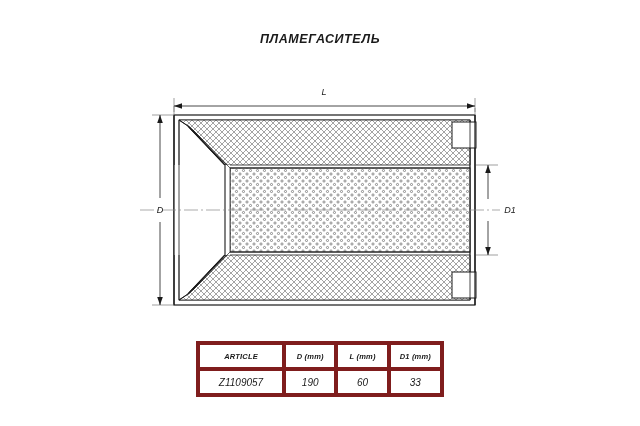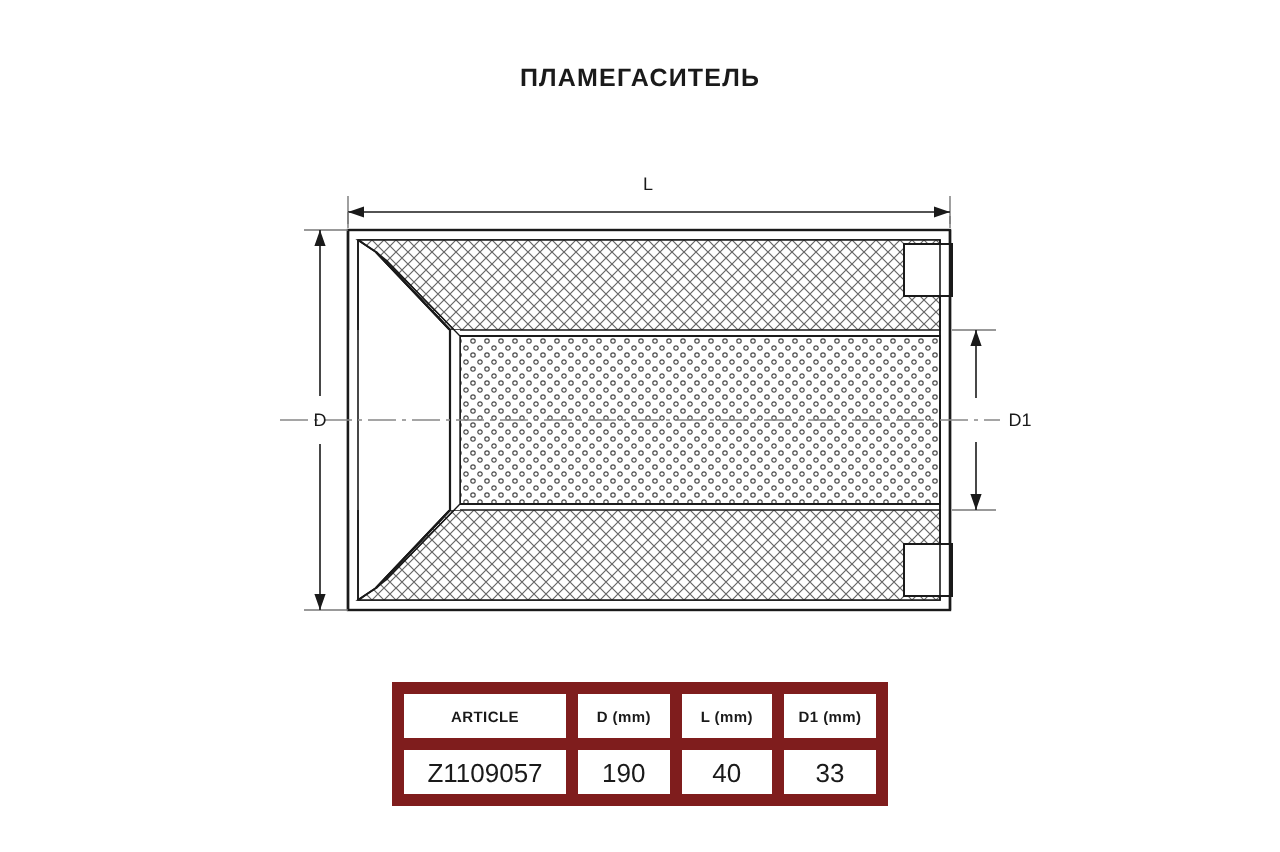--- a/index.html
+++ b/index.html
@@ -12,20 +12,21 @@
     height: 426px;
     font-family: "Liberation Sans", sans-serif;
     color: #000000;
     position: relative;
     overflow: hidden;
   }
   .page {
     position: relative;
     width: 640px;
     height: 426px;
+    font-style: italic;
   }
   .title {
     position: absolute;
     top: 32px;
     left: 0;
     width: 640px;
     text-align: center;
     font-size: 12.5px;
     font-weight: bold;
     letter-spacing: 0.6px;
@@ -41,33 +42,33 @@
   .spec-table {
     position: absolute;
     left: 196px;
     top: 341px;
     width: 248px;
     border-collapse: collapse;
     font-size: 7.5px;
     color: #1a1a1a;
   }
   .spec-table th, .spec-table td {
-    border: 6px solid #7f1d1d;
+    border: 4px solid #7f1d1d;
     text-align: center;
     font-weight: normal;
     padding: 0;
     height: 22px;
   }
   .spec-table th {
     font-weight: bold;
     font-size: 7.5px;
     letter-spacing: 0.2px;
   }
   .spec-table td {
-    font-size: 13px;
+    font-size: 10px;
   }
   .col-article { width: 88px; }
   .col-d { width: 53px; }
   .col-l { width: 53px; }
   .col-d1 { width: 54px; }
   .label {
     font-family: "Liberation Sans", sans-serif;
     font-size: 9px;
     fill: #1a1a1a;
   }
@@ -168,19 +169,19 @@
         <th class="col-article">ARTICLE</th>
         <th class="col-d">D (mm)</th>
         <th class="col-l">L (mm)</th>
         <th class="col-d1">D1 (mm)</th>
       </tr>
     </thead>
     <tbody>
       <tr>
         <td>Z1109057</td>
         <td>190</td>
-        <td>40</td>
+        <td>60</td>
         <td>33</td>
       </tr>
     </tbody>
   </table>
 
 </div>
 
 </body></html>

